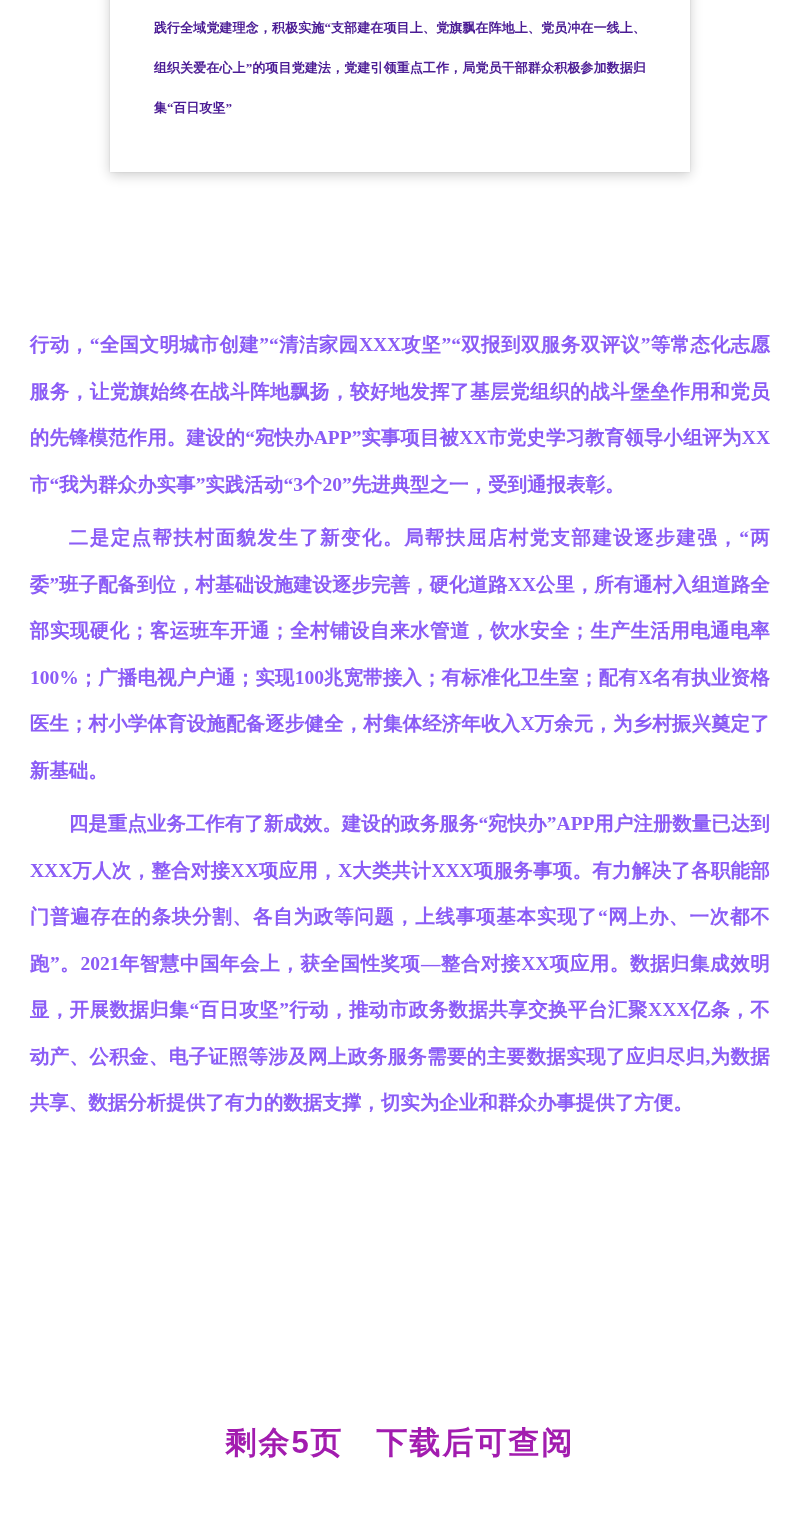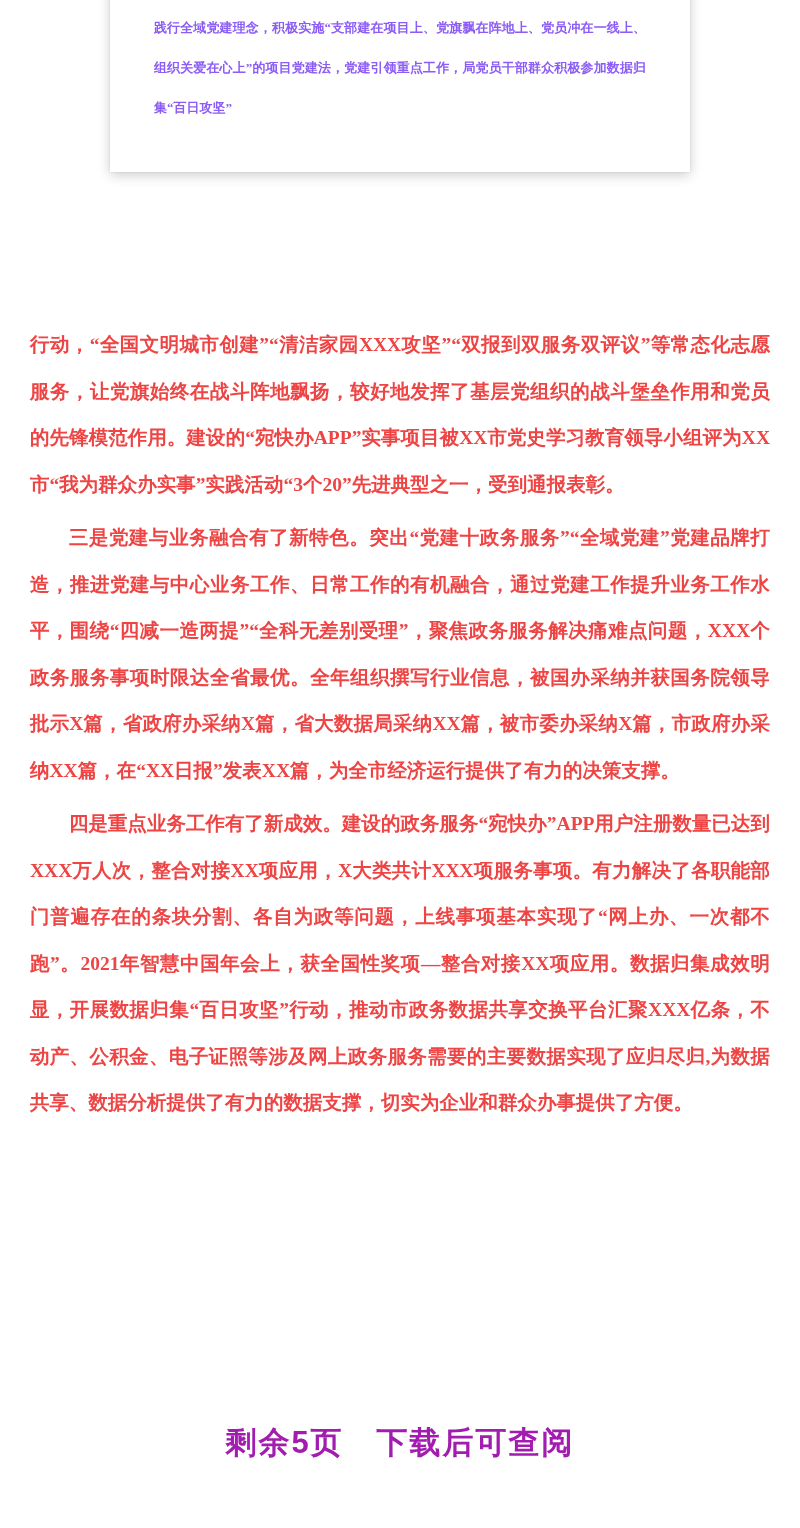--- a/index.html
+++ b/index.html
@@ -25,38 +25,38 @@
     background: #ffffff;
     box-shadow: 0 3px 12px rgba(0,0,0,0.20), 0 0 2px rgba(0,0,0,0.10);
     box-sizing: border-box;
   }
   .preview-card-text {
     margin: 38px 44px 0 44px;
     font-size: 13px;
     font-weight: bold;
     line-height: 40px;
     text-align: justify;
-    color: #8b5cf6;
+    color: #4c1d95;
     font-family: "Liberation Serif", serif;
   }
 
   
   .doc-body {
     position: absolute;
     top: 322px;
     left: 30px;
     width: 740px;
   }
   .para {
     margin: 0 0 7px 0;
     font-size: 19.5px;
     font-weight: 600;
     line-height: 46.5px;
     text-align: justify;
-    color: #ef4444;
+    color: #8b5cf6;
     font-family: "Liberation Serif", serif;
   }
   .para.indent {
     text-indent: 2em;
   }
 
   
   .footer-note {
     position: absolute;
     top: 1422px;
@@ -72,17 +72,17 @@
 </style>
 </head>
 <body>
 
 <div class="preview-card">
   <p class="preview-card-text">践行全域党建理念，积极实施“支部建在项目上、党旗飘在阵地上、党员冲在一线上、组织关爱在心上”的项目党建法，党建引领重点工作，局党员干部群众积极参加数据归集“百日攻坚”</p>
 </div>
 
 <div class="doc-body">
   <p class="para">行动，“全国文明城市创建”“清洁家园XXX攻坚”“双报到双服务双评议”等常态化志愿服务，让党旗始终在战斗阵地飘扬，较好地发挥了基层党组织的战斗堡垒作用和党员的先锋模范作用。建设的“宛快办APP”实事项目被XX市党史学习教育领导小组评为XX市“我为群众办实事”实践活动“3个20”先进典型之一，受到通报表彰。</p>
-  <p class="para indent">三是党建与业务融合有了新特色。突出“党建十政务服务”“全域党建”党建品牌打造，推进党建与中心业务工作、日常工作的有机融合，通过党建工作提升业务工作水平，围绕“四减一造两提”“全科无差别受理”，聚焦政务服务解决痛难点问题，XXX个政务服务事项时限达全省最优。全年组织撰写行业信息，被国办采纳并获国务院领导批示X篇，省政府办采纳X篇，省大数据局采纳XX篇，被市委办采纳X篇，市政府办采纳XX篇，在“XX日报”发表XX篇，为全市经济运行提供了有力的决策支撑。</p>
+  <p class="para indent">二是定点帮扶村面貌发生了新变化。局帮扶屈店村党支部建设逐步建强，“两委”班子配备到位，村基础设施建设逐步完善，硬化道路XX公里，所有通村入组道路全部实现硬化；客运班车开通；全村铺设自来水管道，饮水安全；生产生活用电通电率100%；广播电视户户通；实现100兆宽带接入；有标准化卫生室；配有X名有执业资格医生；村小学体育设施配备逐步健全，村集体经济年收入X万余元，为乡村振兴奠定了新基础。</p>
   <p class="para indent">四是重点业务工作有了新成效。建设的政务服务“宛快办”APP用户注册数量已达到XXX万人次，整合对接XX项应用，X大类共计XXX项服务事项。有力解决了各职能部门普遍存在的条块分割、各自为政等问题，上线事项基本实现了“网上办、一次都不跑”。2021年智慧中国年会上，获全国性奖项—整合对接XX项应用。数据归集成效明显，开展数据归集“百日攻坚”行动，推动市政务数据共享交换平台汇聚XXX亿条，不动产、公积金、电子证照等涉及网上政务服务需要的主要数据实现了应归尽归,为数据共享、数据分析提供了有力的数据支撑，切实为企业和群众办事提供了方便。</p>
 </div>
 
 <div class="footer-note">剩余5页　下载后可查阅</div>
 
 </body></html>

